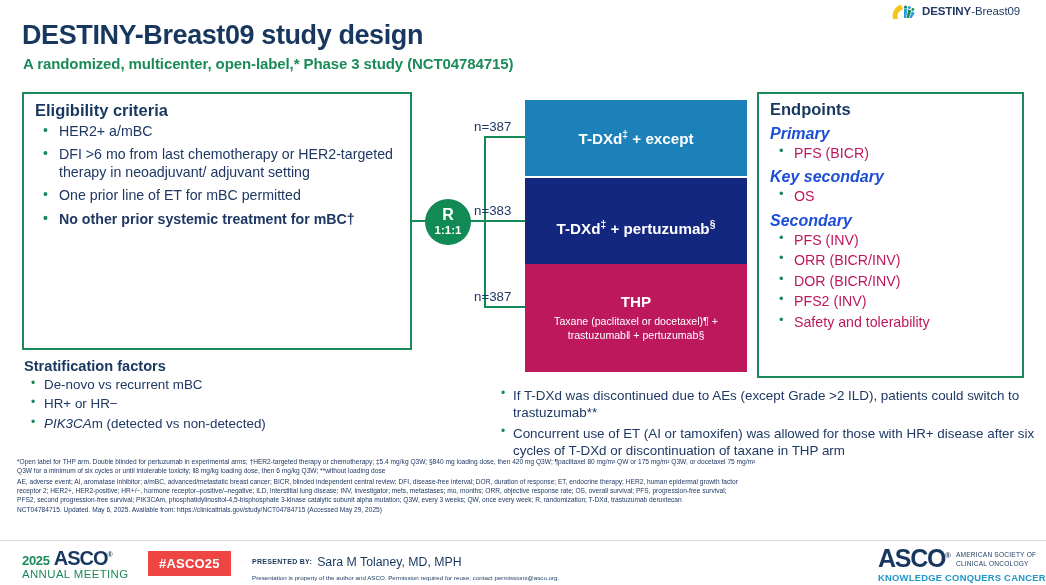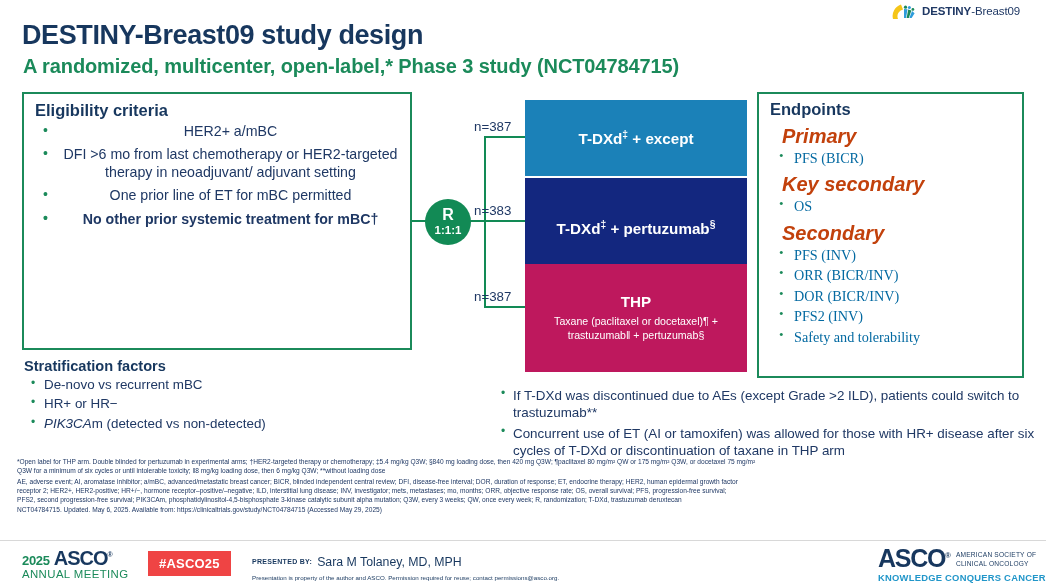--- a/index.html
+++ b/index.html
@@ -12,26 +12,26 @@
 
   
   .brandlogo{position:absolute;left:892px;top:2px;display:flex;align-items:center;gap:4px;}
   .brandlogo .mark{width:26px;height:18px;position:relative;}
   .brandlogo .mark svg{display:block;}
   .brandlogo .txt{font-size:11.5px;font-weight:bold;color:#1F3864;letter-spacing:-.1px;}
   .brandlogo .txt .thin{font-weight:normal;}
 
   
   .title{position:absolute;left:22px;top:20px;font-size:27px;font-weight:bold;color:#17375E;letter-spacing:-.4px;}
-  .subtitle{position:absolute;left:23px;top:55px;font-size:20px;font-weight:bold;color:#1B8A5A;letter-spacing:-.1px;}
+  .subtitle{position:absolute;left:23px;top:55px;font-size:15px;font-weight:bold;color:#1B8A5A;letter-spacing:-.1px;}
 
   
   .elig-box{position:absolute;left:22px;top:92px;width:390px;height:258px;border:2.2px solid #1B8A5A;box-sizing:border-box;}
   .elig-h{font-size:16.5px;font-weight:bold;color:#17375E;margin:7px 0 3px 11px;}
-  ul.bul{list-style:none;margin:0;padding:0;text-align:center;}
+  ul.bul{list-style:none;margin:0;padding:0;}
   ul.bul li{position:relative;padding-left:24px;margin:0 8px 6px 11px;font-size:14.2px;line-height:1.23;color:#1F3864;}
   ul.bul li:before{content:"•";position:absolute;left:8px;top:-1px;color:#1B8A5A;font-size:14px;}
   li.hi{color:#1B8A5A;font-weight:bold;}
 
   
   .strat{position:absolute;left:24px;top:358px;width:400px;}
   .strat h3{margin:0 0 3px 0;font-size:14.6px;font-weight:bold;color:#17375E;}
   ul.bul2{list-style:none;margin:0;padding:0;}
   ul.bul2 li{position:relative;padding-left:20px;margin-bottom:3.5px;font-size:13.4px;line-height:1.18;color:#1F3864;}
   ul.bul2 li:before{content:"•";position:absolute;left:7px;top:-1px;color:#1B8A5A;font-size:12px;}
@@ -54,23 +54,23 @@
   .arm1{top:100px;height:76px;background:#1B81B8;}
   .arm2{top:178px;height:100px;background:#13277F;}
   .arm3{top:264px;height:108px;background:#be185d;}
   .arm .big{font-size:15.2px;font-weight:bold;}
   .arm .small{font-size:10.6px;line-height:1.3;margin-top:5px;padding:0 8px;text-align:center;}
   sup{font-size:.68em;vertical-align:super;line-height:0;}
 
   
   .end-box{position:absolute;left:757px;top:92px;width:267px;height:286px;border:2.2px solid #1B8A5A;box-sizing:border-box;}
   .end-h{font-size:16.5px;font-weight:bold;color:#17375E;margin:6px 0 1px 11px;}
-  .end-sub{font-size:20px;font-weight:bold;font-style:italic;color:#c2410c;margin:6px 0 1px 23px;}
+  .end-sub{font-size:16px;font-weight:bold;font-style:italic;color:#1d4ed8;margin:6px 0 1px 11px;}
   ul.bul3{list-style:none;margin:0;padding:0;}
-  ul.bul3 li{position:relative;padding-left:24px;margin:0 8px 2px 11px;font-size:14.2px;line-height:1.3;color:#0369a1;font-family:Liberation Serif, serif;}
+  ul.bul3 li{position:relative;padding-left:24px;margin:0 8px 2px 11px;font-size:14.2px;line-height:1.3;color:#be185d;}
   ul.bul3 li:before{content:"•";position:absolute;left:9px;top:-1px;color:#1B8A5A;font-size:13px;}
 
   
   .notes{position:absolute;left:495px;top:387px;width:540px;}
   ul.bul4{list-style:none;margin:0;padding:0;}
   ul.bul4 li{position:relative;padding-left:18px;margin-bottom:4px;font-size:13.4px;line-height:1.27;color:#1F3864;}
   ul.bul4 li:before{content:"•";position:absolute;left:6px;top:-1px;color:#1B8A5A;font-size:12px;}
 
   
   .fn{position:absolute;left:17px;top:457px;width:1015px;font-size:6.6px;line-height:1.42;color:#1F3864;}

